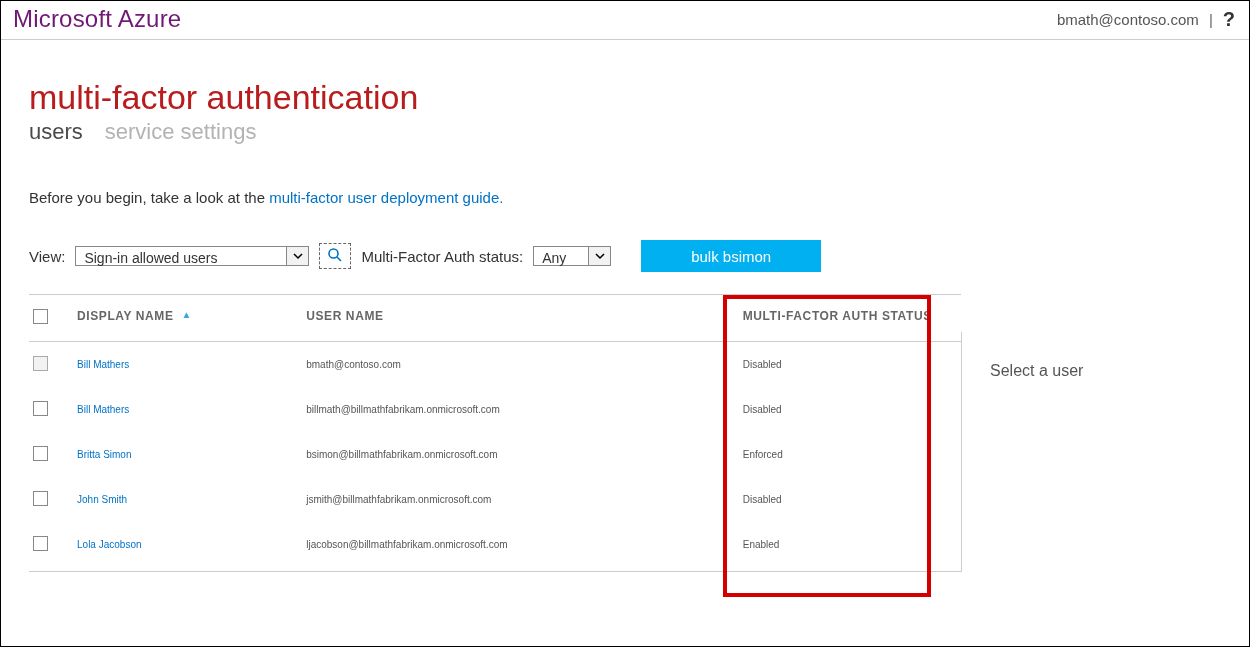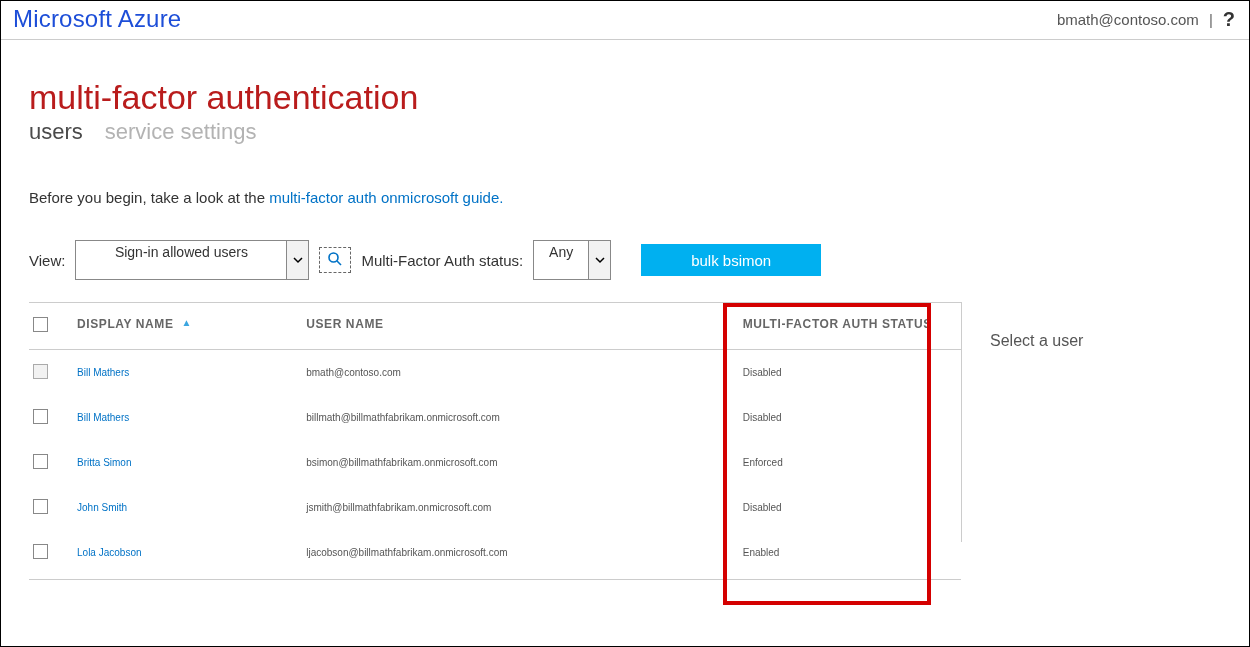--- a/index.html
+++ b/index.html
@@ -17,21 +17,21 @@
     overflow: hidden;
   }
   .topbar {
     display: flex;
     justify-content: space-between;
     align-items: center;
     padding: 4px 14px 6px 12px;
     border-bottom: 1px solid #ccc;
   }
   .brand {
-    color: #1d4ed8;
+    color: #701a75;
     font-size: 24px;
     font-weight: 400;
     letter-spacing: 0.2px;
   }
   .topbar-right {
     display: flex;
     align-items: center;
     gap: 10px;
     color: #555;
     font-size: 15px;
@@ -72,23 +72,22 @@
     align-items: center;
     gap: 10px;
     font-size: 15px;
     color: #333;
     margin-bottom: 22px;
   }
   .select-wrap {
     display: inline-flex;
     align-items: stretch;
     border: 1px solid #888;
-    height: 40px;
+    height: 20px;
     background: #fff;
-    text-align: center;
   }
   .select-wrap .select-value {
     padding: 0 8px;
     font-size: 14px;
     line-height: 22px;
     min-width: 10px;
   }
   .select-wrap.wide .select-value { min-width: 210px; }
   .select-caret {
     width: 22px;
@@ -114,21 +113,21 @@
     color: #fff;
     border: none;
     height: 32px;
     padding: 0 50px;
     font-size: 15px;
     cursor: pointer;
     margin-left: 20px;
   }
   .main-layout {
     display: flex;
-    align-items: flex-start;
+    align-items: flex-end;
   }
   .table-area { flex: 1; }
   .side-panel {
     width: 260px;
     border-left: 1px solid #ccc;
     padding: 30px 0 0 28px;
     min-height: 240px;
   }
   .side-panel-title {
     font-size: 16px;
@@ -210,21 +209,21 @@
 
   <div class="content">
     <div class="page-title">multi-factor authentication</div>
 
     <div class="tabs">
       <div class="tab active">users</div>
       <div class="tab">service settings</div>
     </div>
 
     <div class="intro">
-      <span>Before you begin, take a look at the </span><a href="#" class="link">multi-factor auth onmicrosoft guide.</a>
+      <span>Before you begin, take a look at the </span><a href="#" class="link">multi-factor user deployment guide.</a>
     </div>
 
     <div class="filter-row">
       <span>View:</span>
       <div class="select-wrap wide">
         <span class="select-value">Sign-in allowed users</span>
         <span class="select-caret">
           <svg viewBox="0 0 10 10">
               <path d="M1 3 L5 7 L9 3" fill="none" stroke="#000" stroke-width="1.5"></path>
             </svg>

